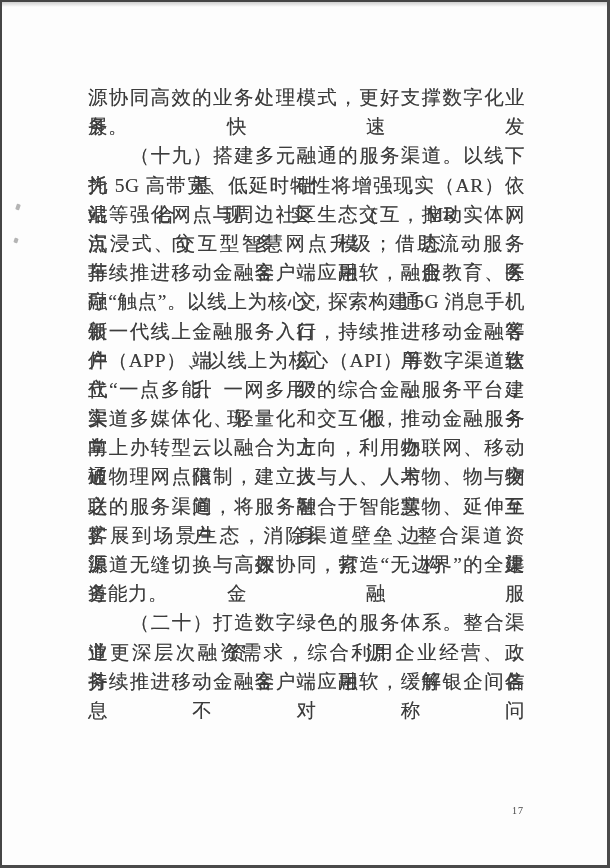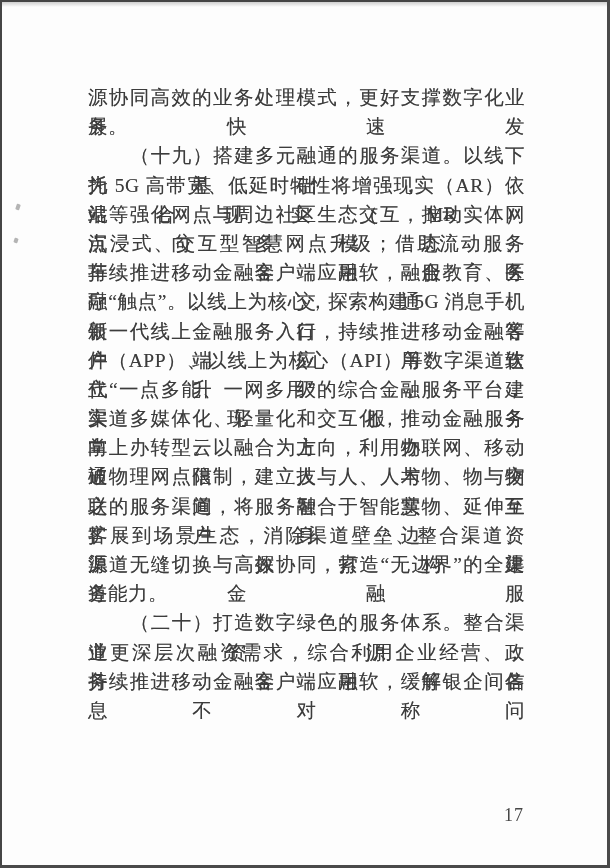--- a/index.html
+++ b/index.html
@@ -53,21 +53,21 @@
     letter-spacing:.5px;
   }
   .line.fill{
     white-space:normal;
     text-align-last:justify;
   }
   .line.indent{ text-indent:42px; }
   .page-number{
     position:absolute;
     top:805px; right:86px;
-    font-size:18px;
+    font-size:10px;
     letter-spacing:1px;
     color:#474747;
   }
 </style>
 </head>
 <body>
 
 <div class="page">
   <div class="edge edge-top"></div>
   <div class="top-fade"></div>

